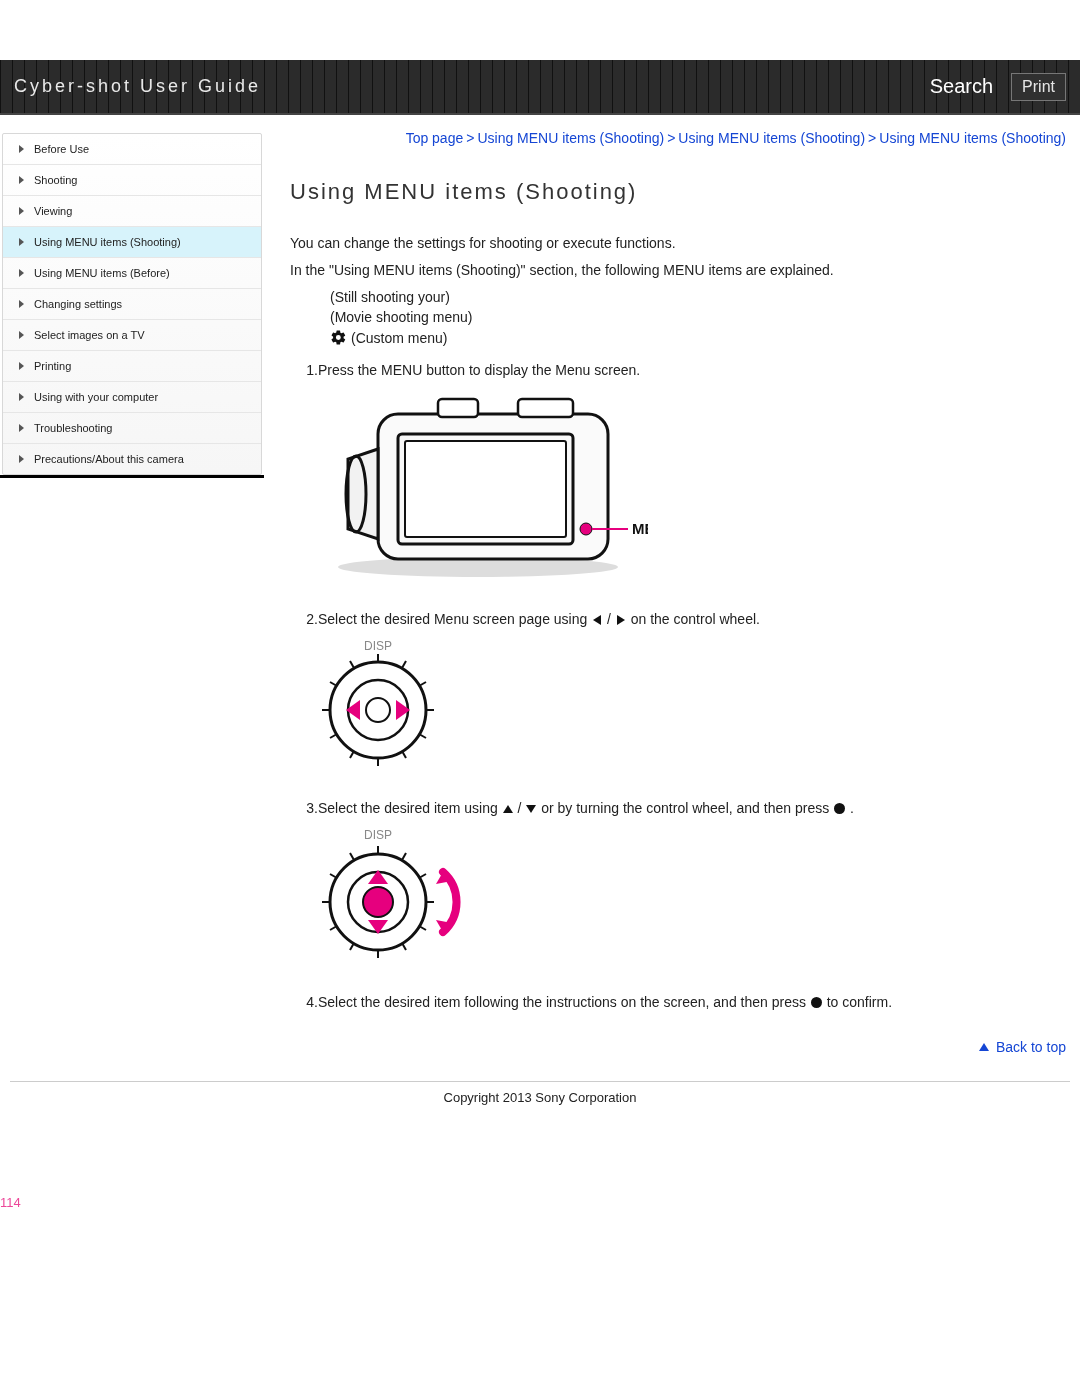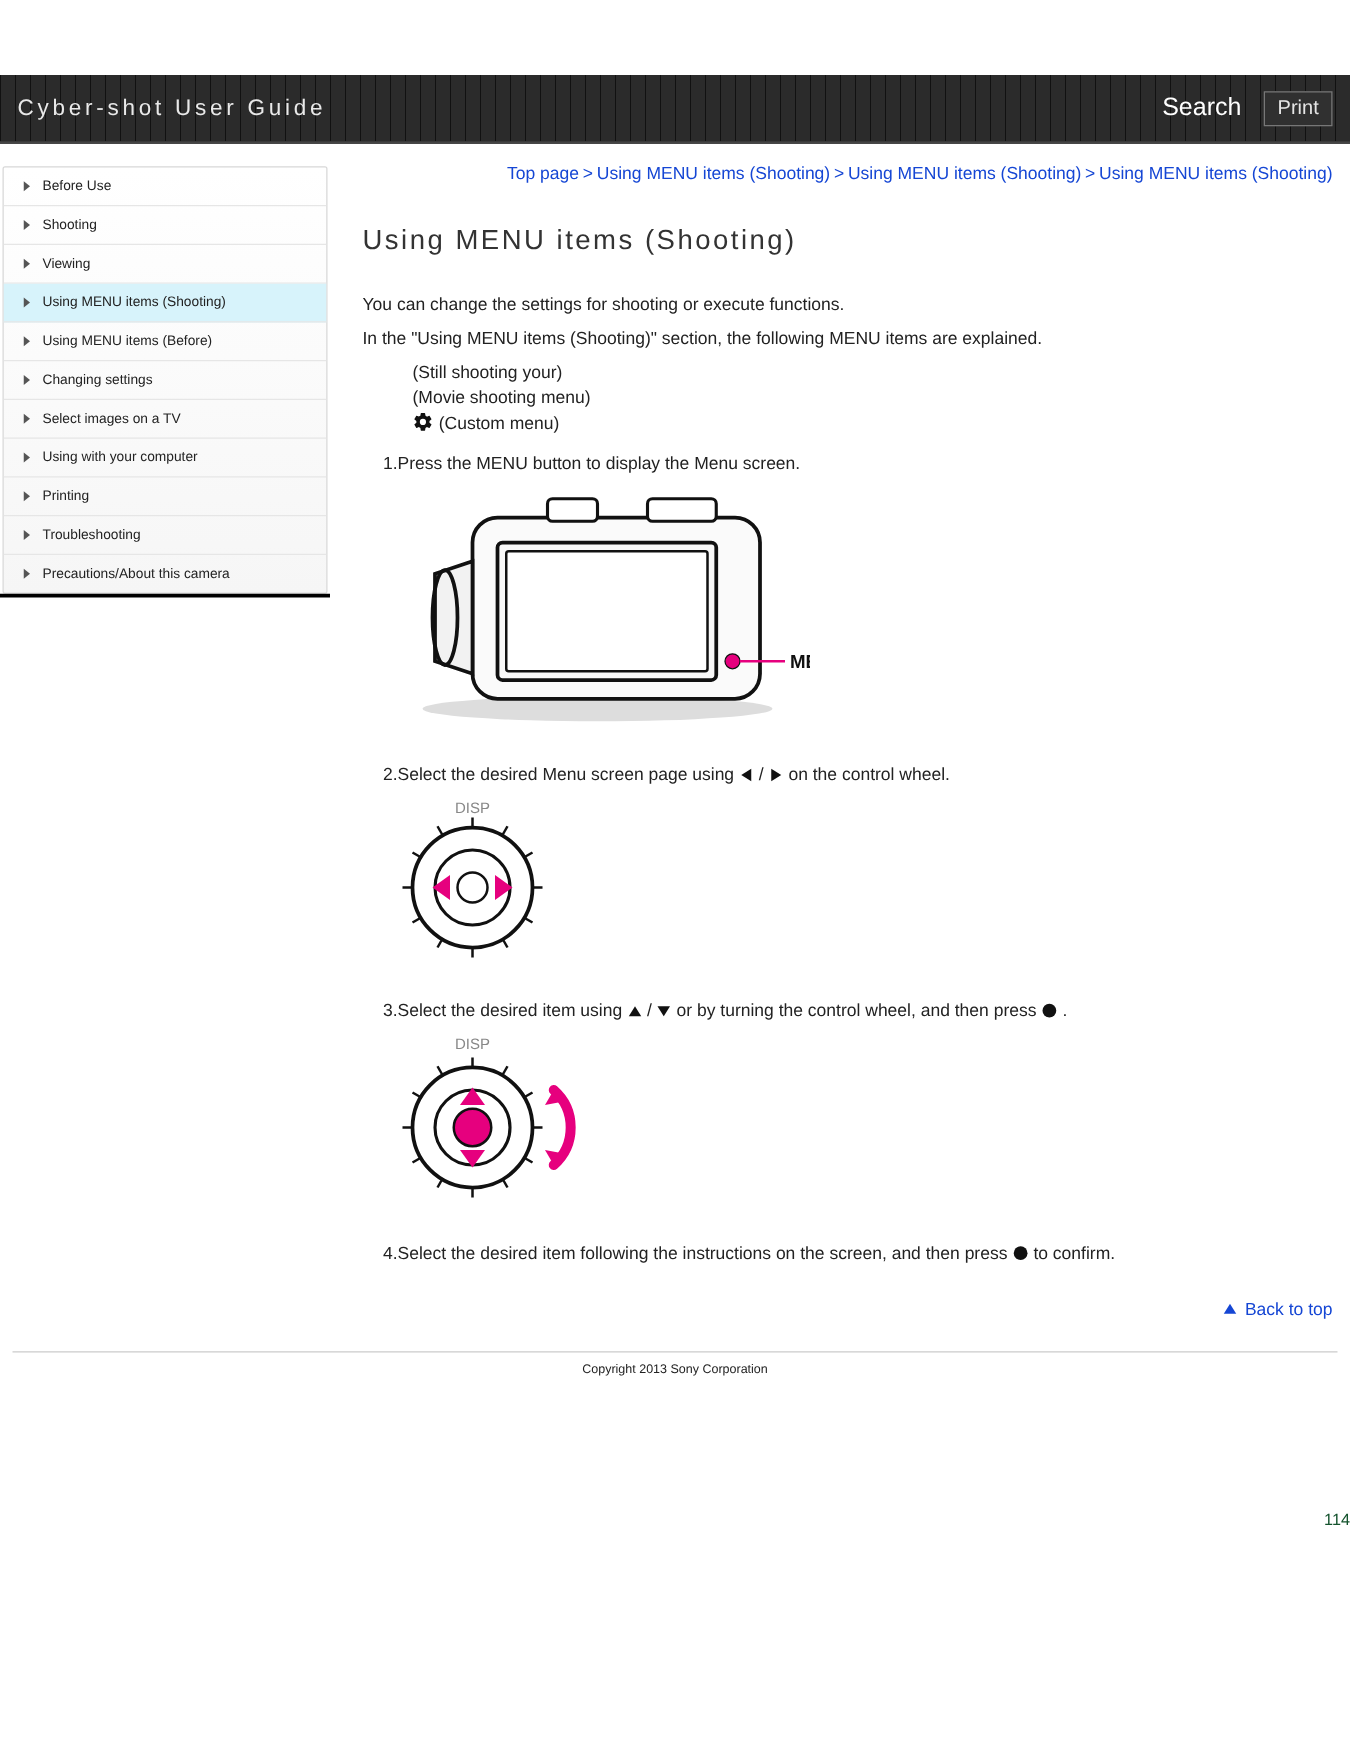--- a/index.html
+++ b/index.html
@@ -135,22 +135,22 @@
     display: inline-block;
     width: 0; height: 0;
     border-left: 5px solid transparent;
     border-right: 5px solid transparent;
     border-bottom: 8px solid #1546d4;
     margin-right: 3px;
     vertical-align: 1px;
   }
   .back-top { color: #1546d4; font-size: 14px; }
   .footer-line { border-top: 1px solid #ccc; margin: 6px 10px 0 10px; }
-  .copyright { text-align: center; padding: 8px 0 90px 0; font-size: 10px; }
-  .page-number { text-align: right; font-size: 13px; color: #14532d; padding: 0 0 20px 0; margin-top: 17px; }
+  .copyright { text-align: center; padding: 8px 0 90px 0; font-size: 13px; }
+  .page-number { text-align: left; font-size: 13px; color: #ec4899; padding: 0 0 20px 0; }
 </style>
 </head>
 <body>
 
 <div class="top-spacer"></div>
 
 <div class="header-bar">
   <div class="header-title">Cyber-shot User Guide</div>
   <div class="header-spacer"></div>
   <span class="search-link">Search</span>
@@ -183,25 +183,25 @@
       <div class="nav-item">
           <span class="nav-arrow"></span>
           <span>Changing settings</span>
         </div>
       <div class="nav-item">
           <span class="nav-arrow"></span>
           <span>Select images on a TV</span>
         </div>
       <div class="nav-item">
           <span class="nav-arrow"></span>
+          <span>Printing</span>
+        </div>
+      <div class="nav-item">
+          <span class="nav-arrow"></span>
           <span>Using with your computer</span>
-        </div>
-      <div class="nav-item">
-          <span class="nav-arrow"></span>
-          <span>Printing</span>
         </div>
       <div class="nav-item">
           <span class="nav-arrow"></span>
           <span>Troubleshooting</span>
         </div>
       <div class="nav-item">
           <span class="nav-arrow"></span>
           <span>Precautions/About this camera</span>
         </div>
     </div>

